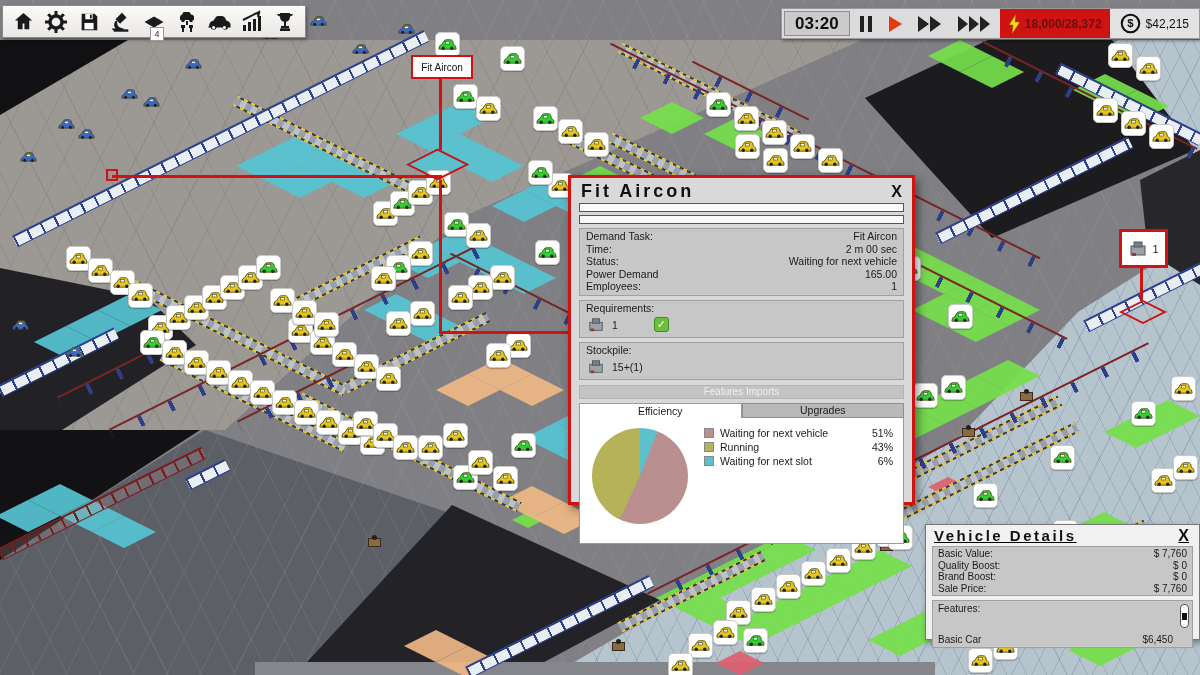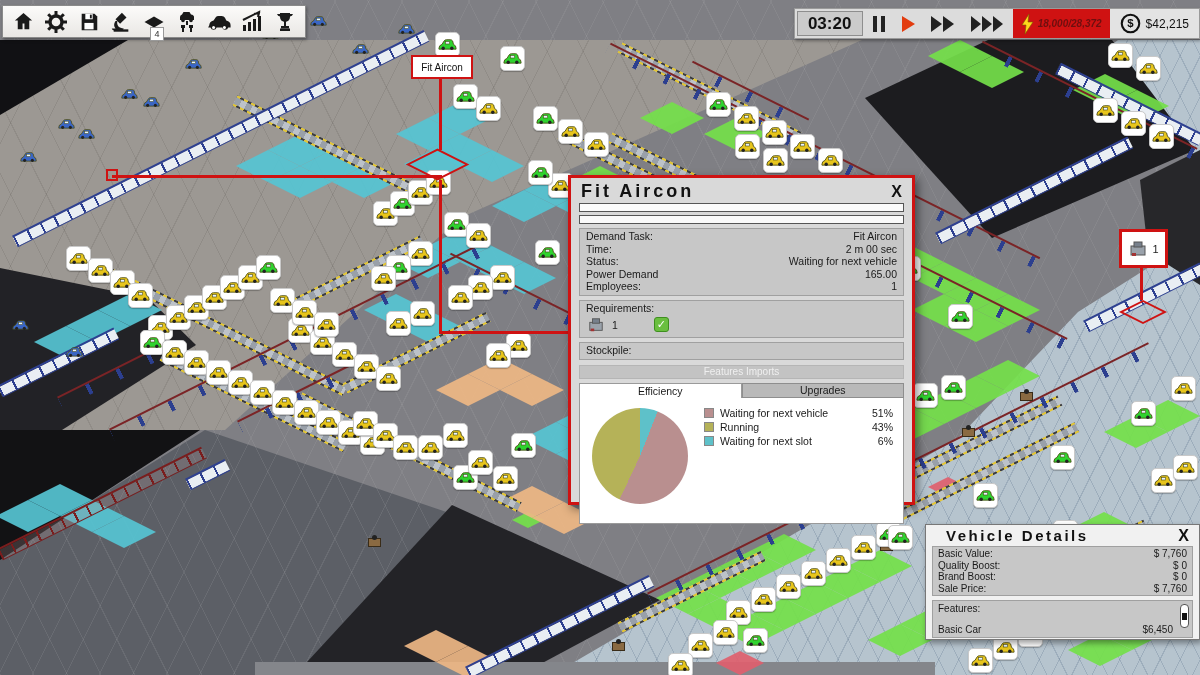--- a/index.html
+++ b/index.html
@@ -70,21 +70,21 @@
   .tb-btn{width:28px;height:28px;display:flex;align-items:center;justify-content:center;cursor:pointer;}
   .tb-badge{position:absolute;left:150px;top:27px;width:14px;height:14px;background:#fff;
     border:1px solid #999;font-size:9px;color:#333;display:flex;align-items:center;justify-content:center;z-index:41;}
   
   #statusbar{position:absolute;right:0;top:8px;height:31px;z-index:40;display:flex;align-items:stretch;
     background:#dcdcdc;border:1px solid #9a9a9a;box-shadow:1px 2px 3px rgba(0,0,0,.35);}
   .sb-time{width:66px;margin:2px;background:#cbcbcb;border:1px solid #8e8e8e;
     display:flex;align-items:center;justify-content:center;font-weight:bold;font-size:17px;color:#111;}
   .sb-btn{display:flex;align-items:center;justify-content:center;padding:0 7px;cursor:pointer;}
   .sb-power{background:#cf1212;display:flex;align-items:center;gap:4px;padding:0 8px;}
-  .sb-power span{font-size:10px;font-weight:bold;color:#6e0f0f;font-style:italic;}
+  .sb-power span{font-size:12px;font-weight:bold;color:#6e0f0f;}
   .sb-money{display:flex;align-items:center;gap:5px;padding:0 10px;background:#e3e3e3;}
   .sb-money span{font-size:12px;color:#111;}
   
   #dialog{position:absolute;left:568px;top:175px;width:347px;height:330px;z-index:30;
     background:#d9d9d9;border:3px solid #cf1212;box-shadow:3px 4px 9px rgba(0,0,0,.45);}
   #dialog .d-title{display:flex;justify-content:space-between;align-items:center;padding:3px 10px 1px 10px;}
   #dialog .d-title h1{margin:0;font-size:18px;font-weight:bold;letter-spacing:3px;color:#111;}
   .x-btn{font-size:16px;font-weight:bold;color:#111;cursor:pointer;line-height:1;}
   .pbar{height:9px;margin:0 8px 3px 8px;background:#fafafa;border:1px solid #555;}
   .panel{margin:4px 8px 0 8px;background:#c7c7c7;border:1px solid #a0a0a0;padding:1px 6px 2px 6px;}
@@ -102,21 +102,21 @@
   .tab.idle{background:#b9b9b9;border:1px solid #8e8e8e;}
   .d-content{margin:0 8px;background:#fff;border:1px solid #9a9a9a;border-top:none;height:126px;position:relative;}
   #pie{position:absolute;left:12px;top:10px;width:96px;height:96px;border-radius:50%;}
   .legend{position:absolute;left:124px;top:8px;right:10px;}
   .lrow{display:flex;align-items:center;gap:6px;font-size:10.5px;line-height:14px;color:#1a1a1a;}
   .lrow .sw{width:10px;height:10px;border:1px solid #888;flex:none;}
   .lrow .pct{margin-left:auto;}
   
   #vdetails{position:absolute;left:925px;top:524px;width:275px;height:116px;z-index:30;
     background:#f1f1f1;border:1px solid #777;box-shadow:2px 3px 6px rgba(0,0,0,.4);}
-  #vdetails .d-title{display:flex;justify-content:space-between;align-items:center;padding:2px 10px 0 20px;}
+  #vdetails .d-title{display:flex;justify-content:space-between;align-items:center;padding:2px 10px 0 8px;text-decoration:underline;}
   #vdetails .d-title h1{margin:0;font-size:15px;font-weight:bold;letter-spacing:2.5px;color:#111;}
   #vdetails .panel{margin:2px 6px 0 6px;padding:1px 5px;}
   #vdetails .prow{font-size:10px;line-height:11.5px;}
   .feat-panel{margin:4px 6px 0 6px;background:#c7c7c7;border:1px solid #a0a0a0;padding:1px 5px;position:relative;}
   .scrollw{position:absolute;right:3px;top:3px;width:9px;height:24px;background:#fff;border:1px solid #555;border-radius:4px;}
   .scrollw .thumb{position:absolute;left:1px;top:8px;width:5px;height:7px;background:#111;}
 </style>
 </head>
 <body>
 
@@ -1362,20 +1362,28 @@
             <rect x="3" y="6" width="14" height="9" fill="#9aa2ab" stroke="#555"></rect>
             <rect x="6" y="2" width="8" height="5" fill="#77808c" stroke="#555"></rect>
             <rect x="4" y="13" width="4" height="3" fill="#a23434"></rect>
           </svg>
         <span class="cnt">1</span>
         <span class="chk">✓</span>
       </div>
     </div>
     <div class="panel">
       <div class="phead">Stockpile:</div>
+      <div class="icon-row">
+        <svg width="20" height="16" viewBox="0 0 20 18">
+            <rect x="3" y="6" width="14" height="9" fill="#9aa2ab" stroke="#555"></rect>
+            <rect x="6" y="2" width="8" height="5" fill="#77808c" stroke="#555"></rect>
+            <rect x="4" y="13" width="4" height="3" fill="#a23434"></rect>
+          </svg>
+        <span class="cnt">15+(1)</span>
+      </div>
     </div>
     <div class="cfg-btn">Features Imports</div>
     <div class="tabs">
       <div class="tab active">Efficiency</div>
       <div class="tab idle">Upgrades</div>
     </div>
     <div class="d-content">
       <div id="pie" style="background: conic-gradient(from 21.6deg, rgb(185, 143, 143) 0deg, rgb(185, 143, 143) 183.6deg, rgb(181, 178, 88) 183.6deg, rgb(181, 178, 88) 338.4deg, rgb(94, 193, 201) 338.4deg, rgb(94, 193, 201) 360deg);"></div>
       <div class="legend">
         <div class="lrow">
@@ -1415,21 +1423,21 @@
           <span>Brand Boost:</span>
           <span>$ 0</span>
         </div>
       <div class="prow">
           <span>Sale Price:</span>
           <span>$ 7,760</span>
         </div>
     </div>
     <div class="feat-panel">
       <div class="phead" style="font-size:10px">Features:</div>
-      <div class="prow" style="margin-top:9px;padding-right:14px">
+      <div class="prow" style="margin-top:19px;padding-right:14px">
           <span>Basic Car</span>
           <span>$6,450</span>
         </div>
       <div class="scrollw">
           <div class="thumb"></div>
         </div>
     </div>
   </div>
 
 </div>

